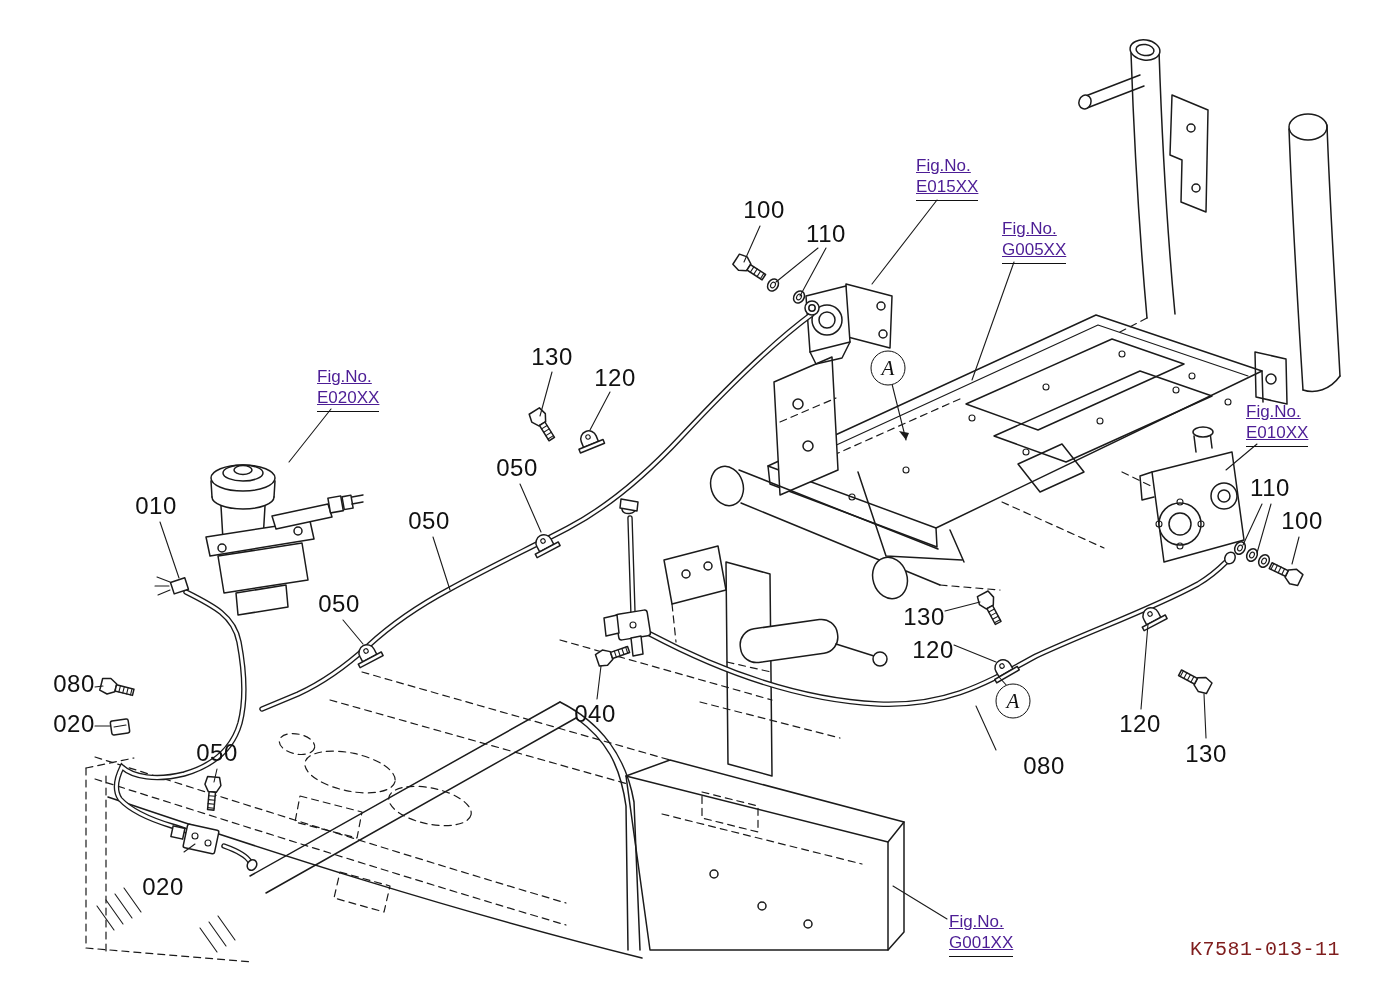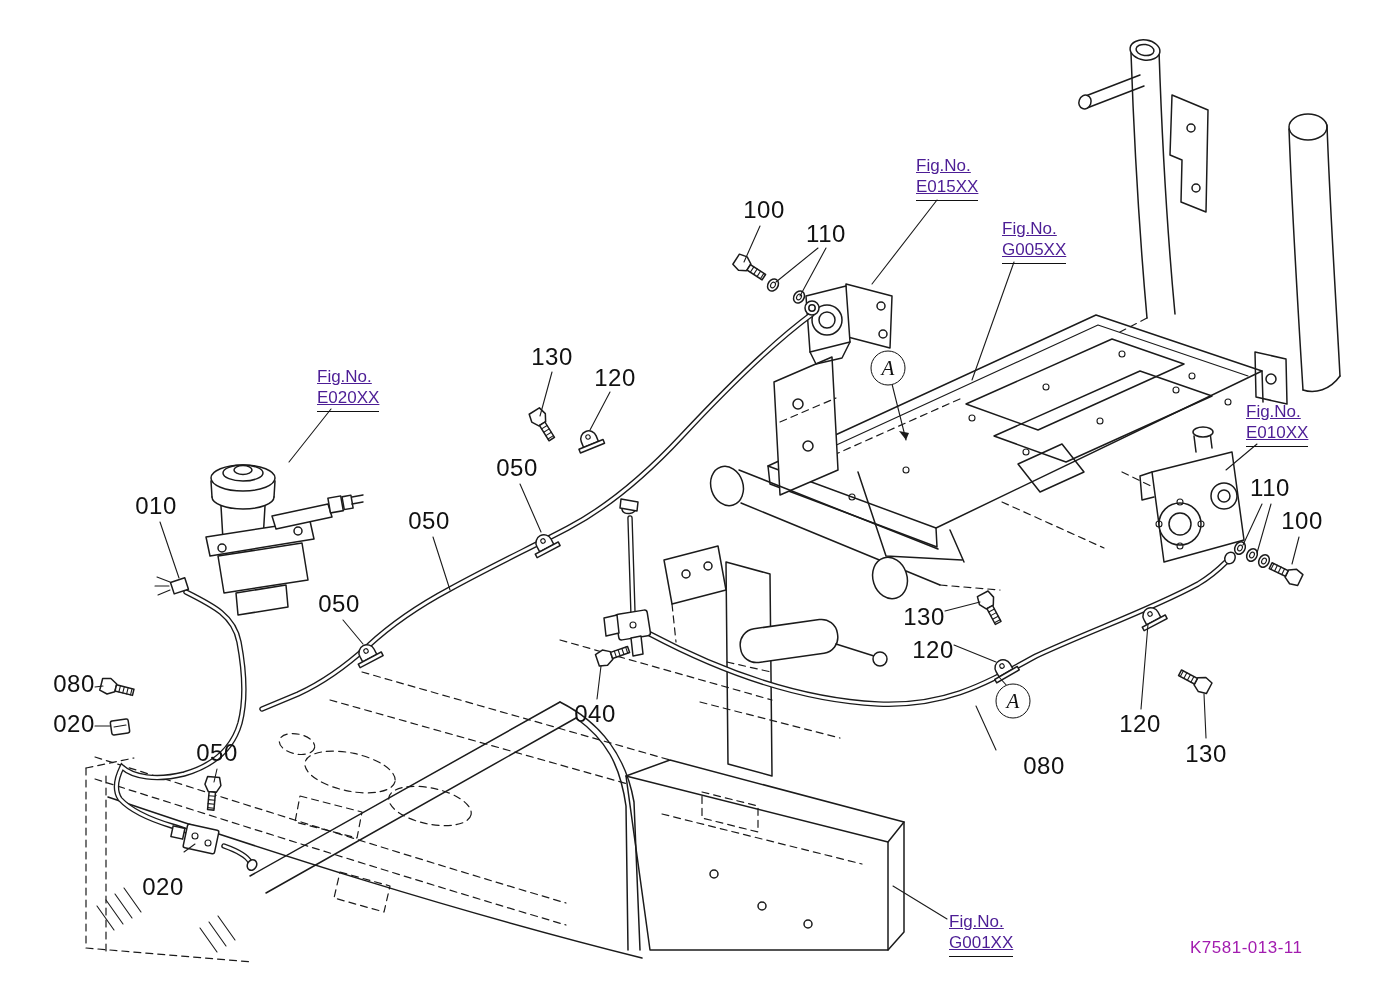--- a/index.html
+++ b/index.html
@@ -22,21 +22,21 @@
   .figref {
     position:absolute; font-size:17px; line-height:1.25; color:#4c1d95;
     padding-bottom:2px; border-bottom:1.5px solid #111; white-space:nowrap;text-decoration:underline;
   }
   .marker-a {
     position:absolute; width:33px; height:33px; border:1.6px solid #111; border-radius:50%;
     display:flex; align-items:center; justify-content:center;
     font-family:"Liberation Serif", serif; font-style:italic; font-size:21px;
     transform:translate(-50%,-50%); background:#fff;
   }
-  .drawing-no { position:absolute; font-size:17px; letter-spacing:0.5px; color:#a21caf; }
+  .drawing-no { position:absolute; font-size:20px; letter-spacing:0.5px; color:#7f1d1d;font-family:Liberation Mono, monospace; }
 </style>
 </head>
 <body>
 
 <div class="stage">
 
   <svg class="art" width="1379" height="1001" viewBox="0 0 1379 1001">
     <defs>
       <pattern id="hatch" width="8" height="8" patternUnits="userSpaceOnUse" patternTransform="rotate(50)">
         <line x1="0" y1="0" x2="0" y2="8" stroke="#555" stroke-width="1"></line>

